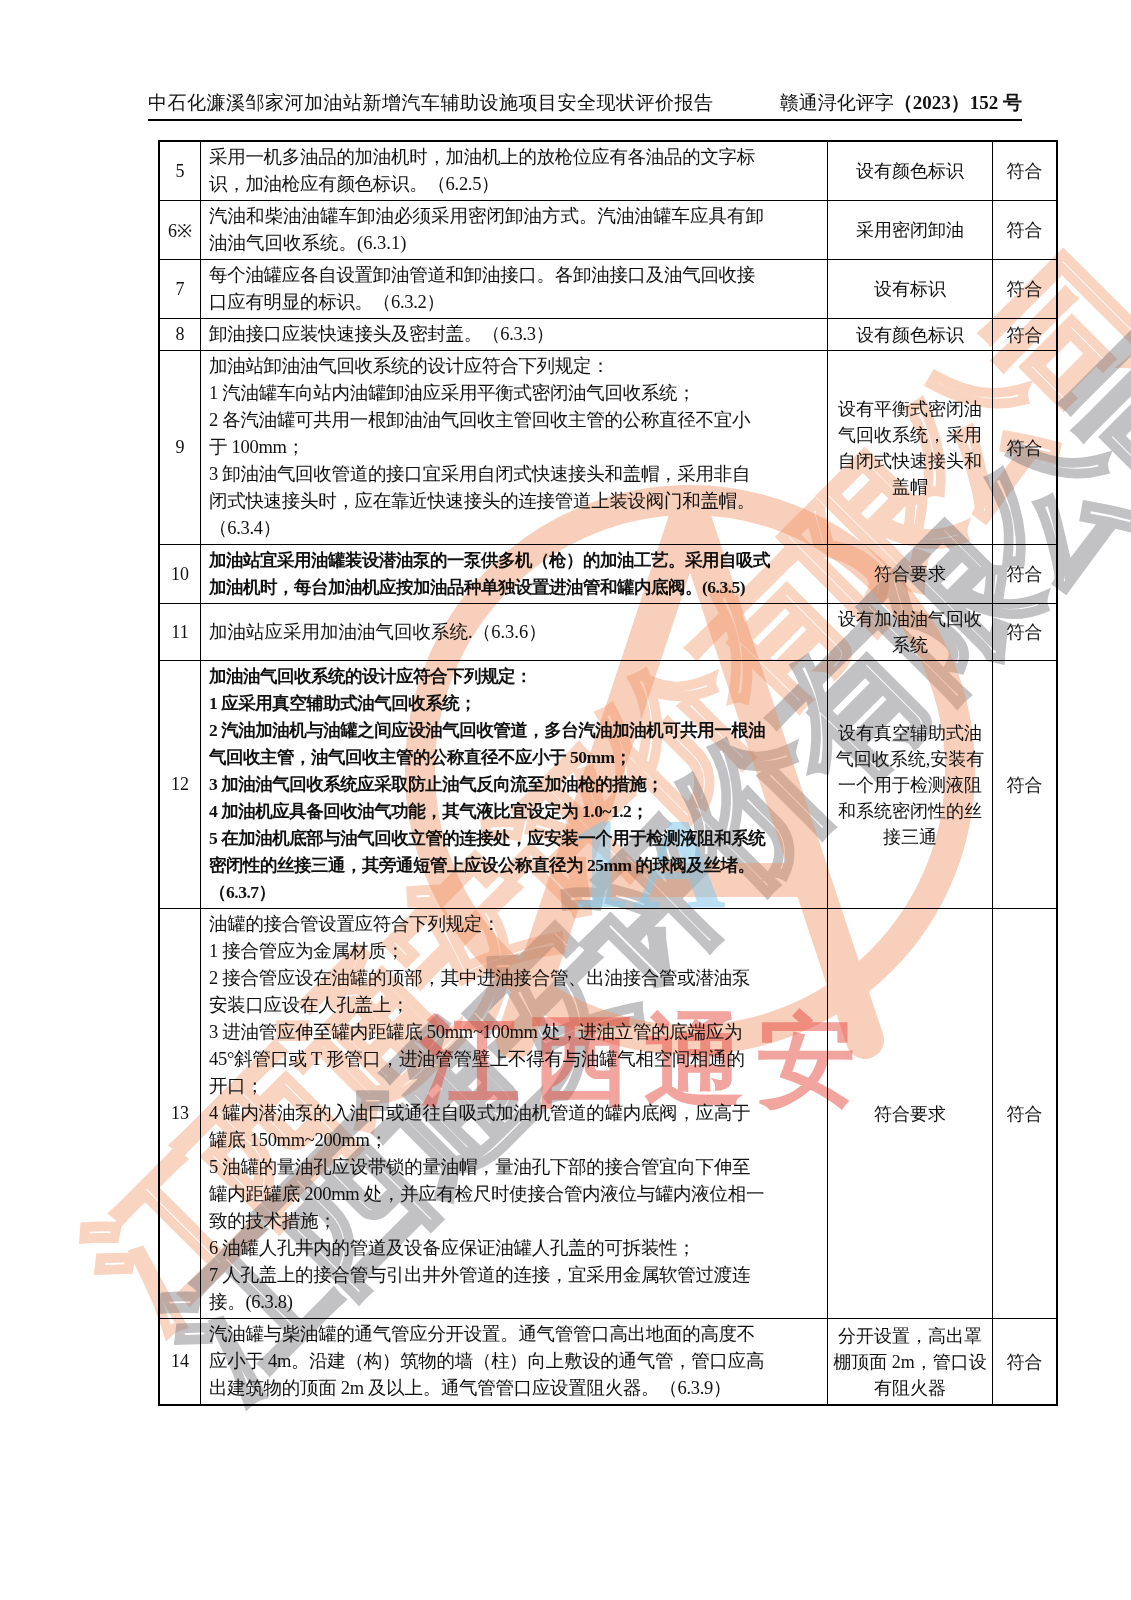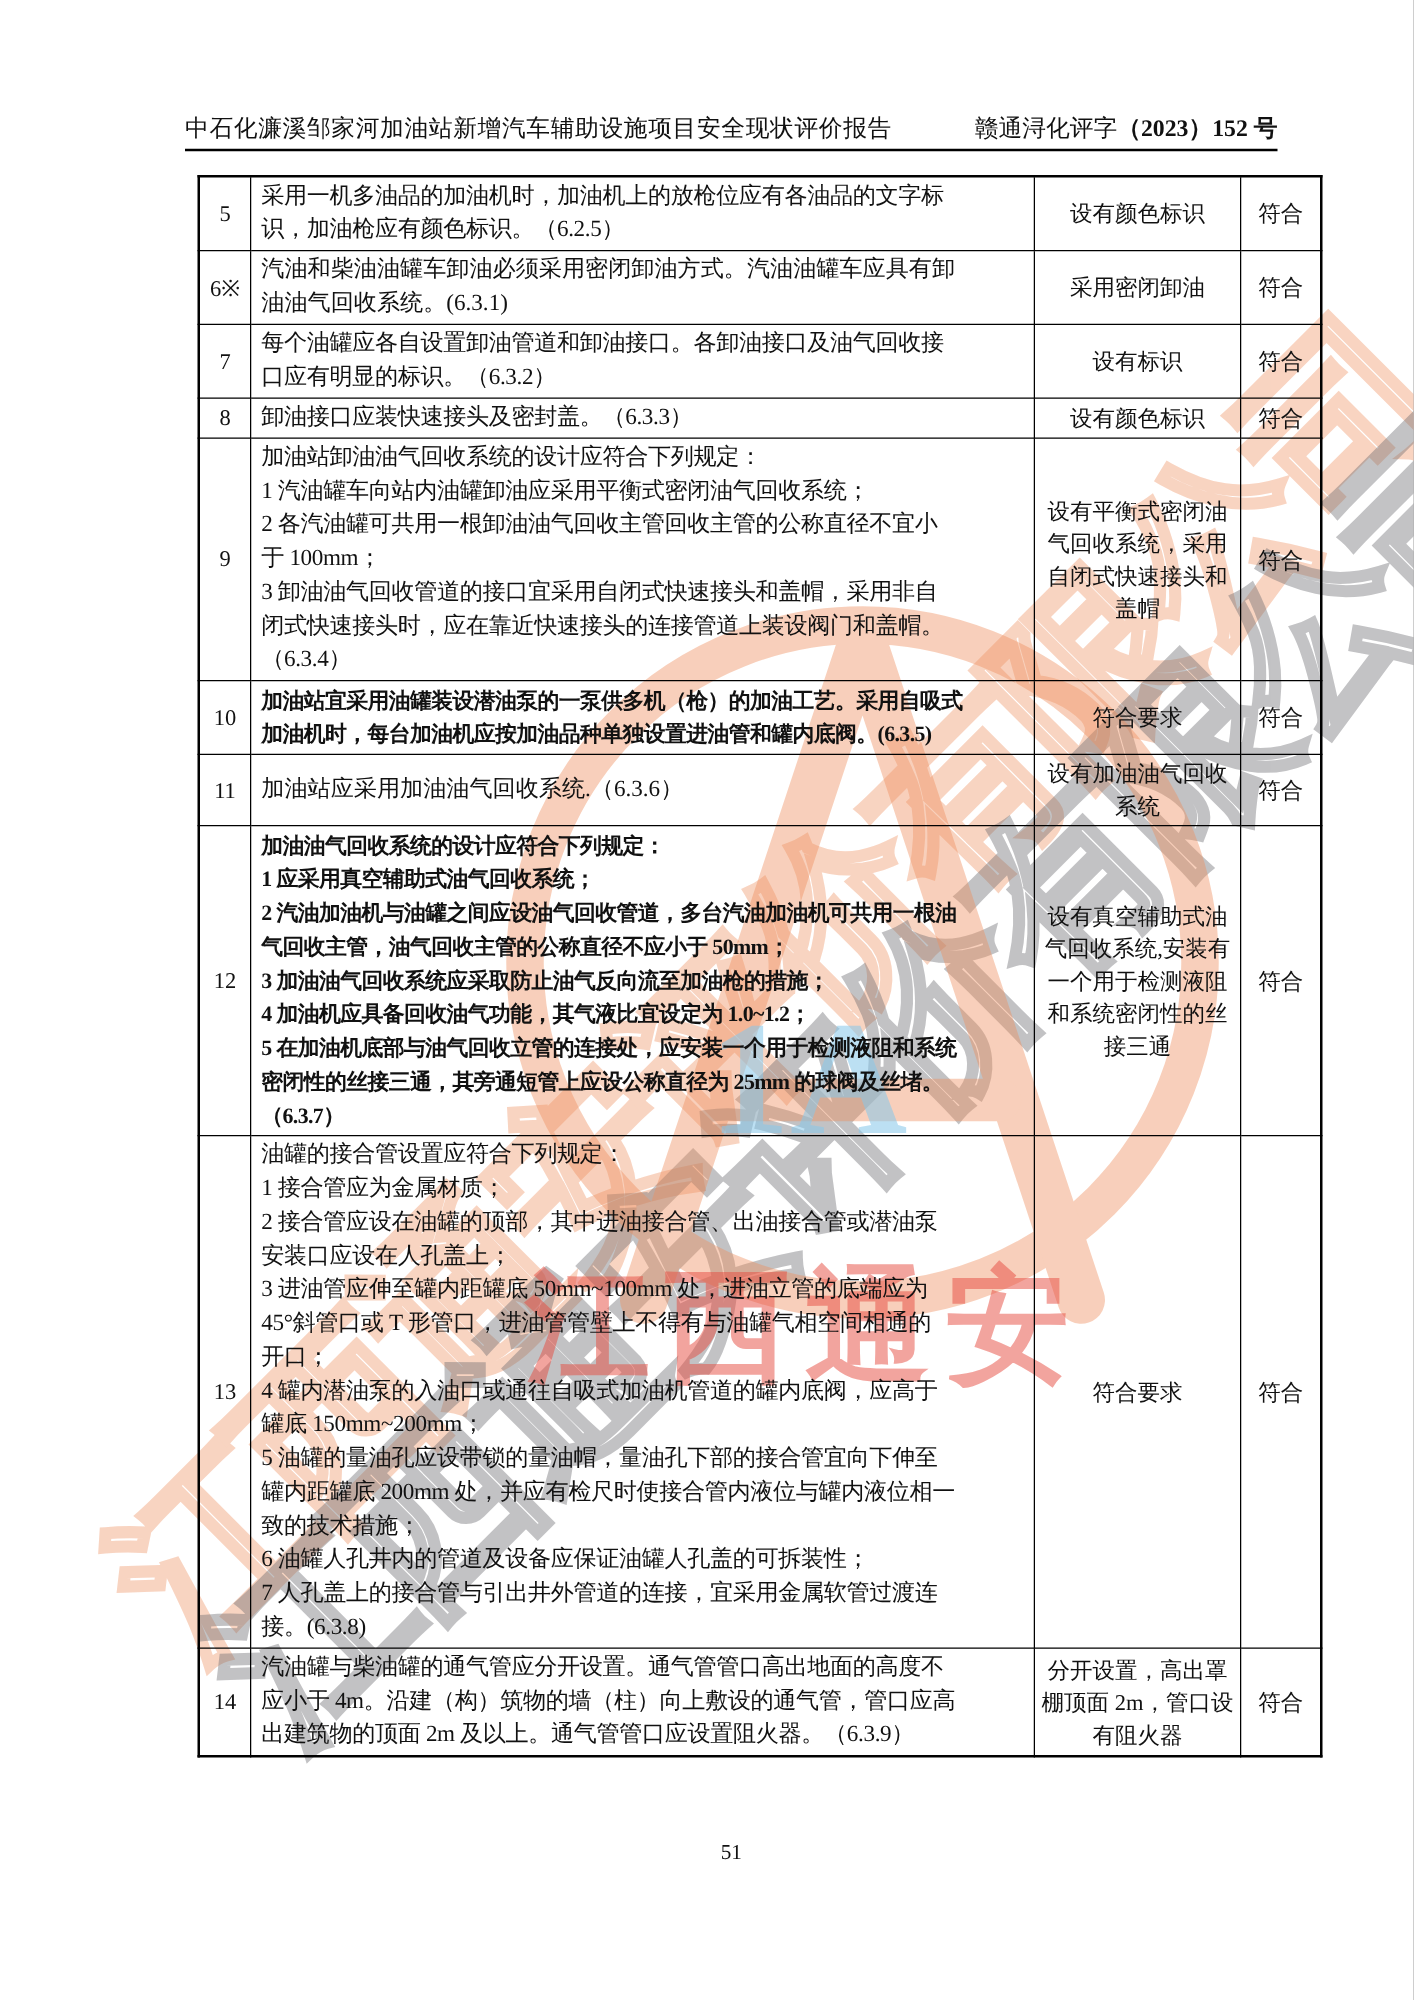--- a/index.html
+++ b/index.html
@@ -162,14 +162,13 @@
             <td class="col-req">汽油罐与柴油罐的通气管应分开设置。通气管管口高出地面的高度不
 应小于 4m。沿建（构）筑物的墙（柱）向上敷设的通气管，管口应高
 出建筑物的顶面 2m 及以上。通气管管口应设置阻火器。（6.3.9）</td>
             <td class="col-res">分开设置，高出罩棚顶面 2m，管口设有阻火器</td>
             <td class="col-con">符合</td>
           </tr>
         </tbody>
     </table>
   </div>
 
-  <div class="footer">51</div>
 </div>
 
 </body></html>

